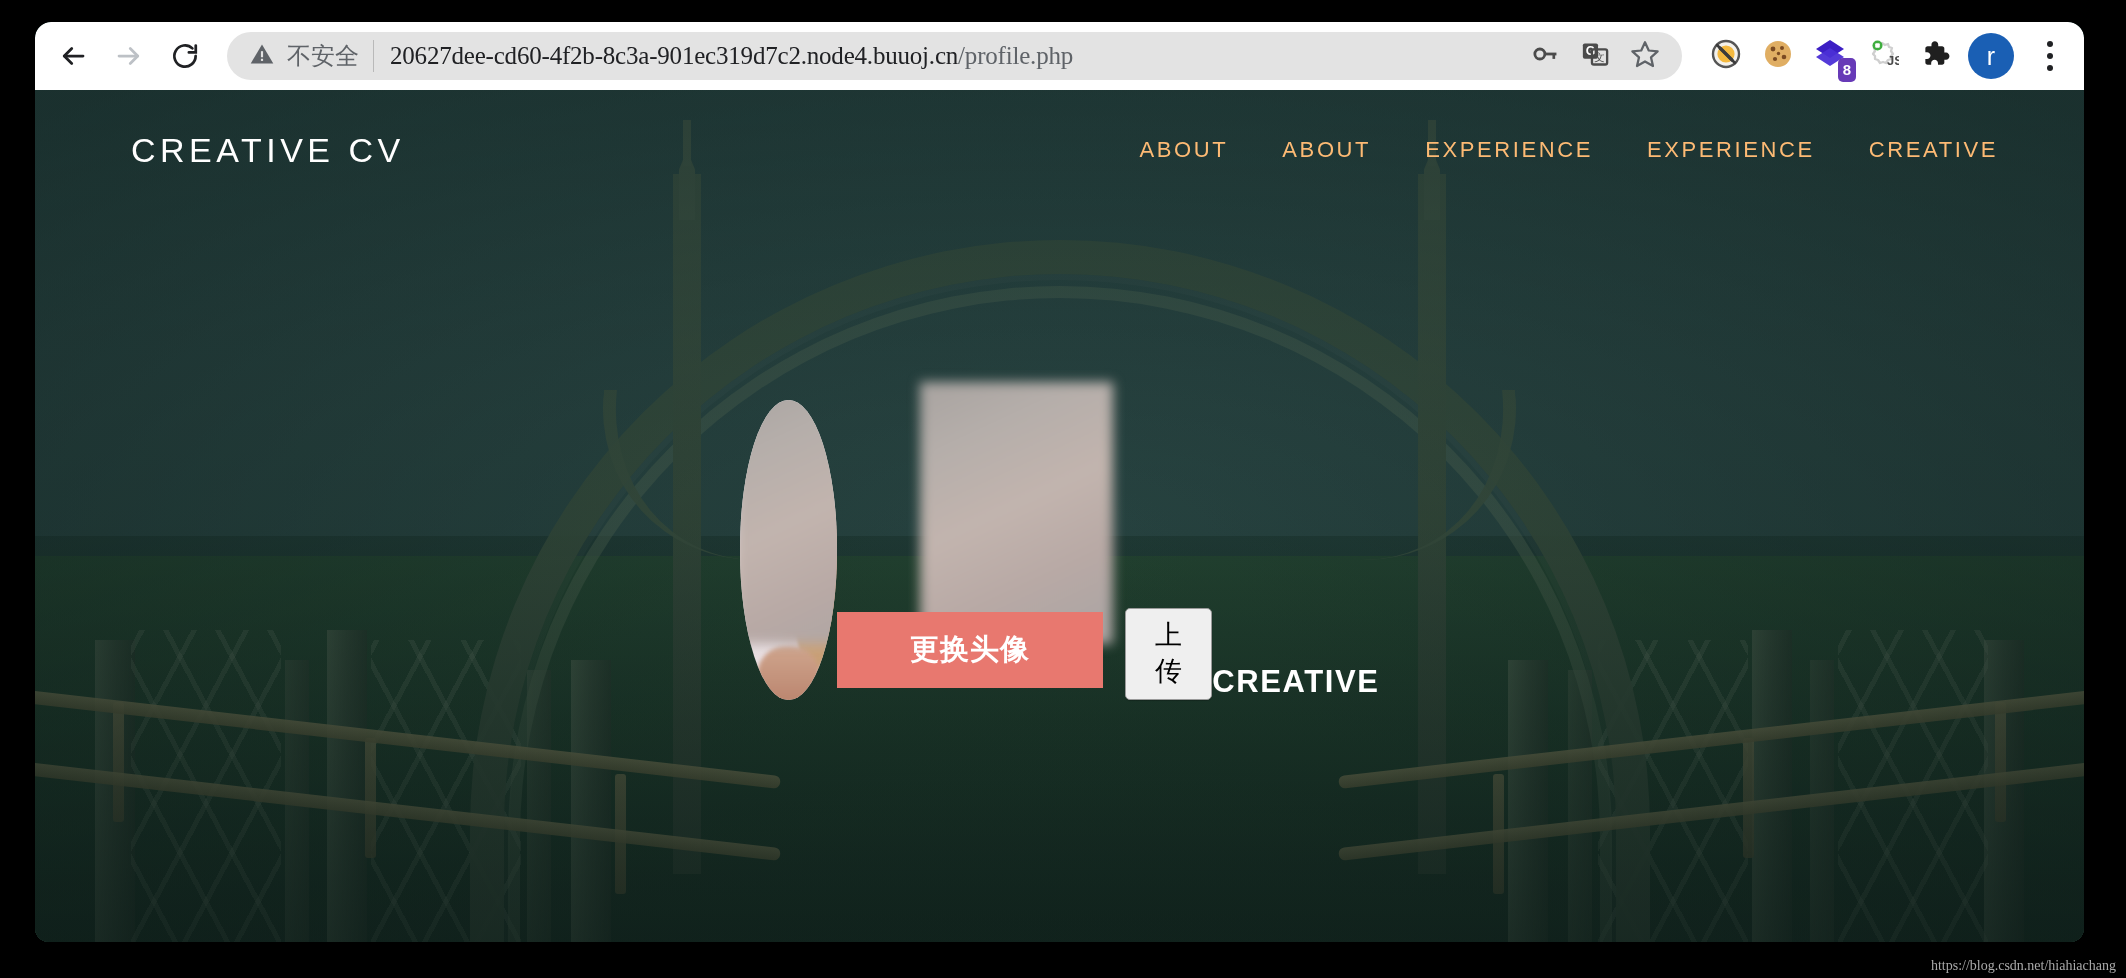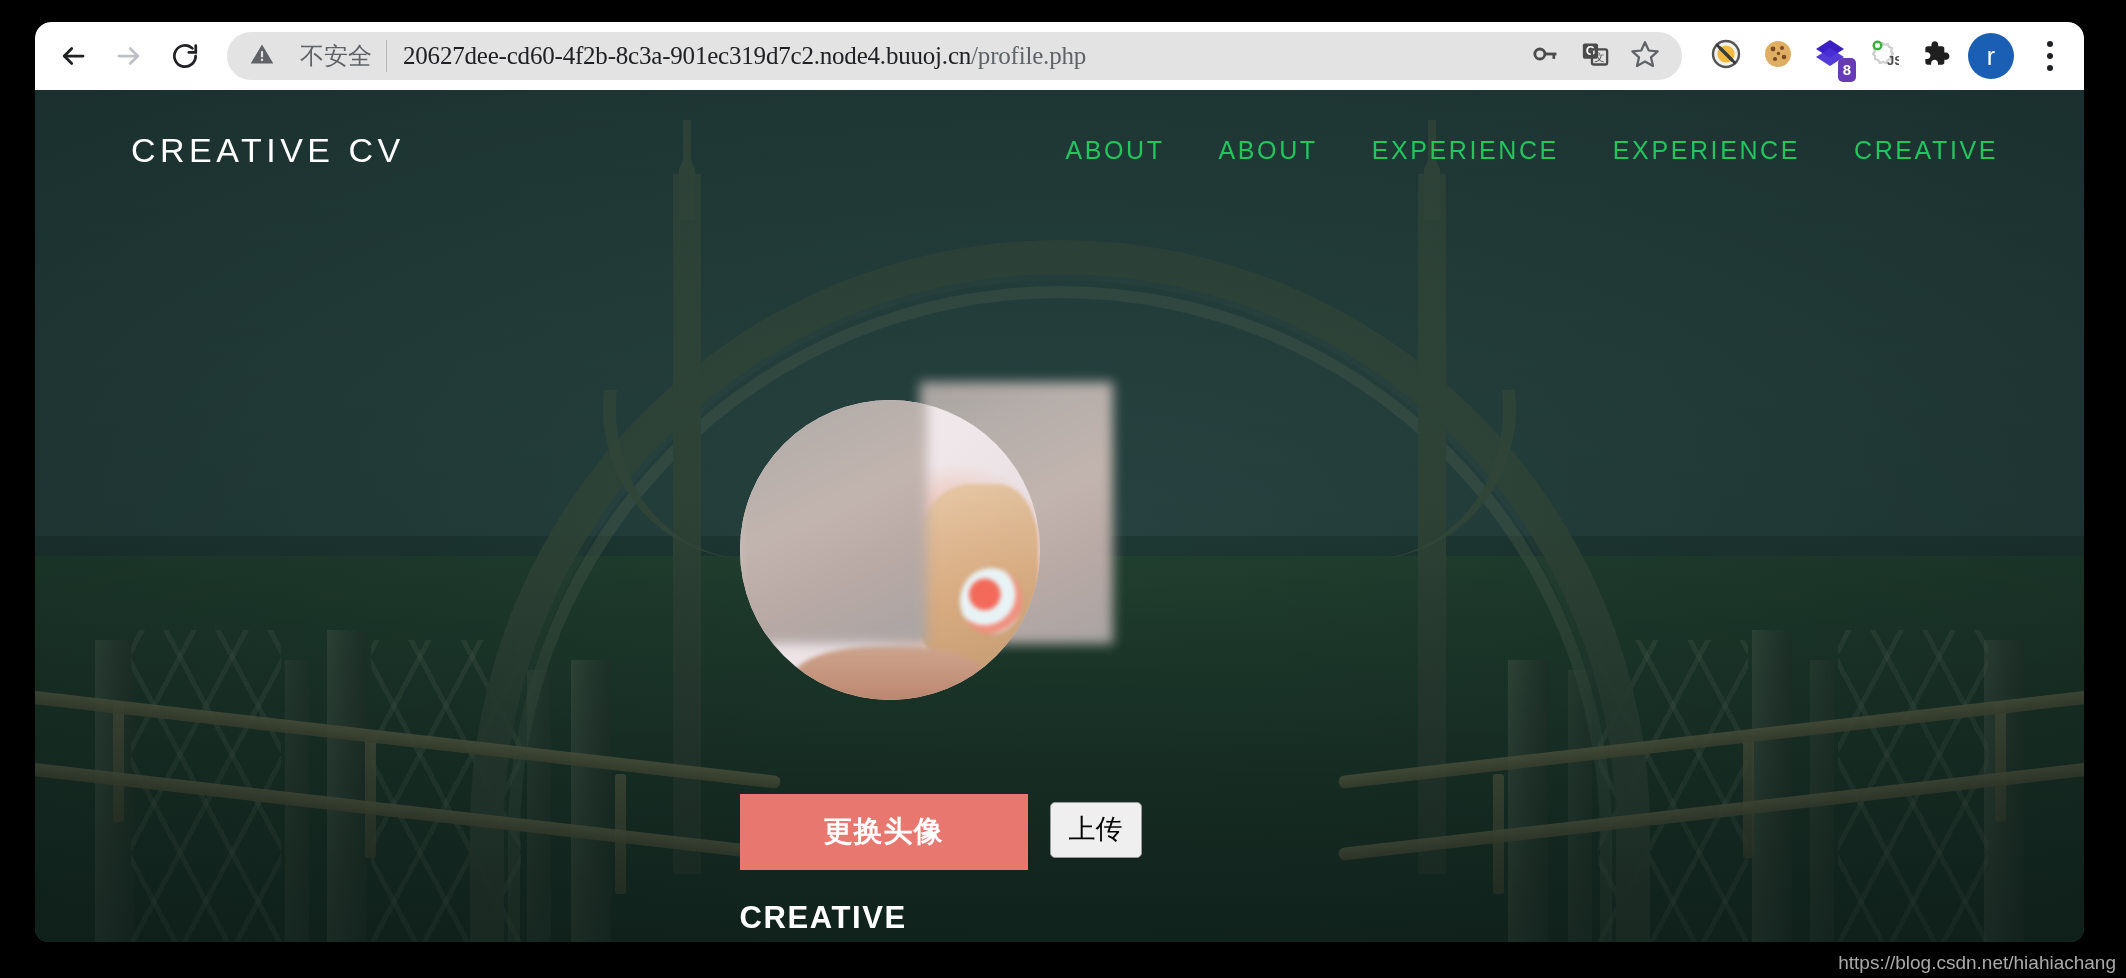--- a/index.html
+++ b/index.html
@@ -48,21 +48,21 @@
     border-radius:24px;
     display:flex;
     align-items:center;
     padding:0 14px 0 22px;
     min-width:0;
     cursor:text;
   }
   #security-chip{
     display:flex; align-items:center;
     flex:0 0 auto;
-    gap:25px;
+    gap:12px;
     padding-right:14px;
     border-right:1px solid #b9b9b9;
     margin-right:16px;
   }
   #security-chip .warn-txt{
     font-size:24px;
     color:#5f6368;
     font-family:"DejaVu Sans", sans-serif;
     white-space:nowrap;
   }
@@ -270,38 +270,38 @@
     font-weight:300;
     font-family:"Liberation Sans", sans-serif;
     white-space:nowrap;
     cursor:pointer;
   }
   #site-nav{
     margin-left:auto;
     display:flex; align-items:center; gap:54px;
   }
   #site-nav a{
-    color:#22c55e;
-    font-size:25px;
+    color:#fdba74;
+    font-size:22px;
     letter-spacing:2.6px;
     text-decoration:none;
     font-weight:400;
     white-space:nowrap;
     cursor:pointer;
     font-family:"Liberation Sans", sans-serif;
   }
 
   
   #profile-block{
     position:absolute;
     left:50%; transform:translateX(-50%);
     top:310px;
     width:640px;
     z-index:6;
-    display:flex; flex-direction:column; align-items:flex-start;
+    display:flex; flex-direction:row; align-items:flex-end;
   }
   #avatar-circle{
     width:300px;height:300px;border-radius:50%;
     position:relative;overflow:hidden;
     background:
       radial-gradient(circle at 72% 58%, #f0b5a0 0 16%, rgba(240,181,160,0) 40%),
       linear-gradient(135deg,#f3eef1 0%, #efe7ea 42%, #e9dfe2 70%, #d8c7c6 100%);
   }
   #avatar-photo-hair{
     position:absolute; right:2px; top:28%;
@@ -388,22 +388,22 @@
     font-weight:bold;
     letter-spacing:1.6px;
     font-family:"Liberation Sans", sans-serif;
   }
 
   
   #watermark{
     position:absolute;
     right:10px; bottom:4px;
     color:#b9b9b9;
-    font-size:19px;
-    font-family:Liberation Sans, sans-serif;
+    font-size:14px;
+    font-family:Liberation Serif, serif;
     z-index:40;
     opacity:.92;
   }
 </style>
 </head>
 <body>
 
 <div id="browser-window">
 
   <div id="browser-toolbar">

